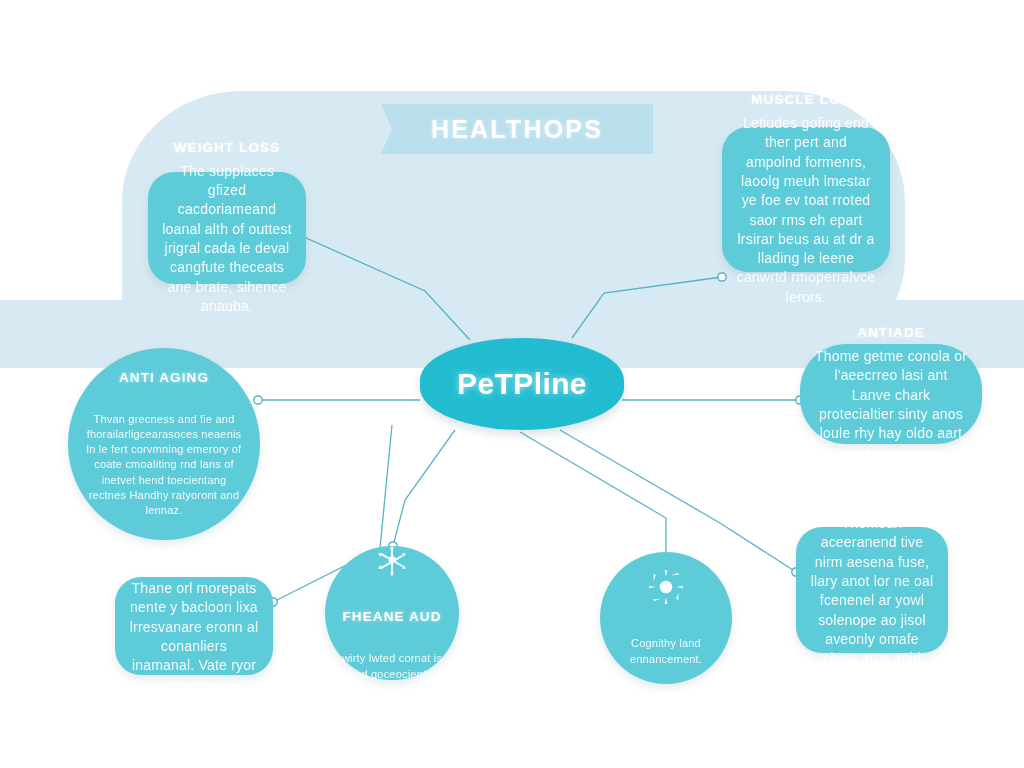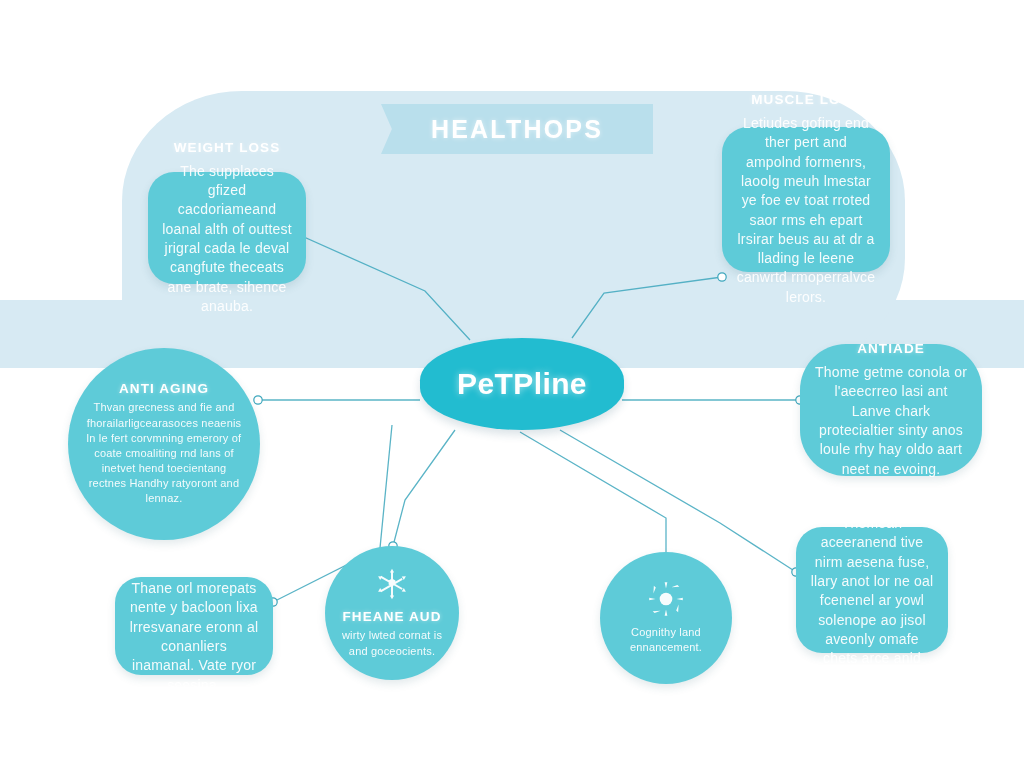--- a/index.html
+++ b/index.html
@@ -113,21 +113,21 @@
     box-shadow: 0 4px 8px rgba(40,90,110,0.13);
     display: flex;
     flex-direction: column;
     align-items: center;
     justify-content: center;
     text-align: center;
     box-sizing: border-box;
     padding: 8px 14px;
   }
   .node.rounded { border-radius: 26px; }
-  .node.circle  { border-radius: 50%; }
+  .node.circle  { border-radius: 50%; gap: 23px; }
 
   .node-title {
     color: #ffffff;
     font-weight: bold;
     font-size: 13.5px;
     letter-spacing: 1.1px;
     margin-bottom: 7px;
     text-shadow: 0 0 4px rgba(255,255,255,0.5);
   }
   .node-body {
@@ -146,21 +146,21 @@
     line-height: 1;
     margin-bottom: 8px;
     opacity: 0.95;
   }
   .node-icon svg { display: block; }
 
   
   #node-weight-loss { left: 128px; top: 172px;  width: 158px; height: 112px; margin-left: 20px; }
   #node-muscle-loss { left: 722px; top: 127px;  width: 168px; height: 145px; }
   #node-anti-aging  { left: 68px;  top: 348px;  width: 192px; height: 192px; border-radius: 50%; }
-  #node-antiade     { left: 800px; top: 344px;  width: 182px; height: 132px; border-radius: 46px; }
+  #node-antiade     { left: 800px; top: 344px;  width: 182px; height: 100px; border-radius: 46px; }
   #node-healing     { left: 115px; top: 577px;  width: 158px; height: 98px; text-align: center;  }
   #node-enhance     { left: 325px; top: 546px;  width: 134px; height: 134px; }
   #node-cognitive   { left: 600px; top: 552px;  width: 132px; height: 132px; }
   #node-immune      { left: 796px; top: 527px;  width: 152px; height: 126px; }
 </style>
 </head>
 <body>
 
 <div id="canvas">
 

